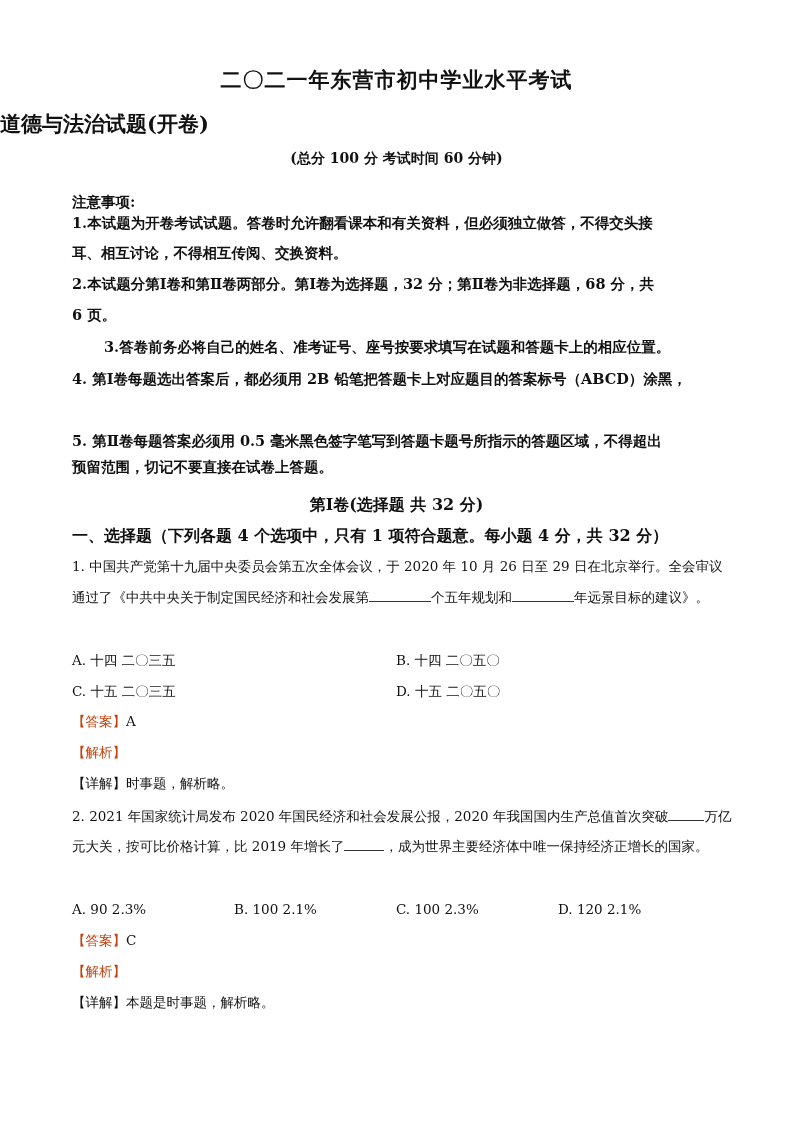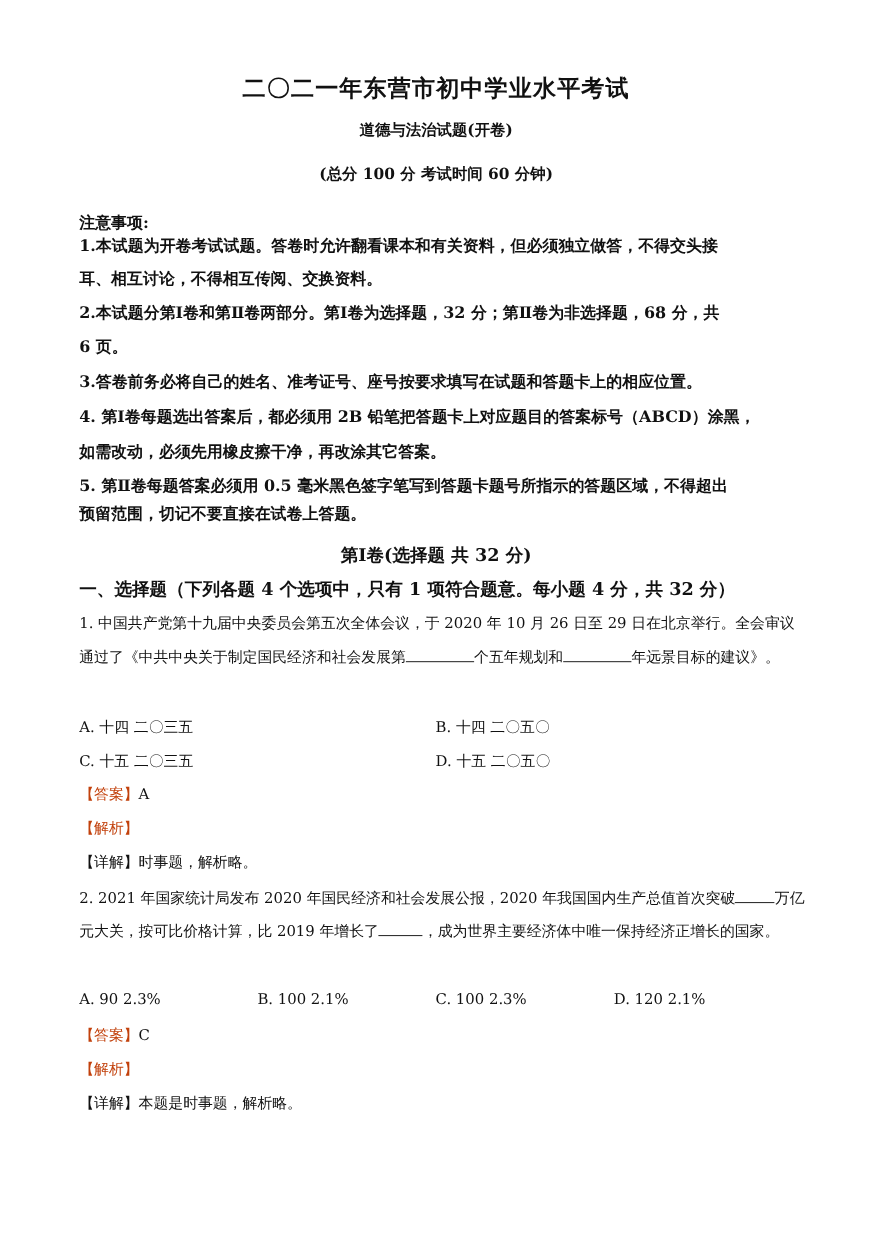--- a/index.html
+++ b/index.html
@@ -1,21 +1,21 @@
 <!DOCTYPE html>
 <html><head>
 <meta charset="utf-8">
 <style>
   html, body { margin: 0; padding: 0; background: #ffffff; }
   body { width: 793px; height: 1122px; position: relative; overflow: hidden;
          font-family: "DejaVu Serif", "Liberation Serif", serif; color: #111; }
   .page { position: absolute; left: 0; top: 0; width: 670px; height: 1122px; }
   .abs { position: absolute; white-space: nowrap; }
   .title1 { top: 66px; left: 0; width: 793px; text-align: center; font-size: 21px; font-weight: bold; letter-spacing: 1px; }
-  .title2 { top: 110px; left: 0; width: 793px; text-align: center; font-size: 14px; font-weight: bold; }
+  .title2 { top: 110px; left: 0; width: 793px; font-size: 21px; font-weight: bold; }
   .title3 { top: 150px; left: 0; width: 793px; text-align: center; font-size: 14px; font-weight: bold; }
   .notice { font-size: 14.5px; font-weight: bold; left: 72px; }
   .sec { font-size: 16px; font-weight: bold; }
   .q { font-size: 13.5px; left: 72px; }
   .opt { font-size: 13.5px; }
   .blue { color: #c2410c; }
   .blank { display: inline-block; border-bottom: 1px solid #333; height: 12px; vertical-align: baseline; }
 </style>
 </head>
 <body>
@@ -24,23 +24,22 @@
 
   <div class="abs title1">二〇二一年东营市初中学业水平考试</div>
   <div class="abs title2">道德与法治试题(开卷)</div>
   <div class="abs title3">(总分 100 分   考试时间 60 分钟)</div>
 
   <div class="abs notice" style="top:183px;margin-top:10px;">注意事项:</div>
   <div class="abs notice" style="top:214px;">1.本试题为开卷考试试题。答卷时允许翻看课本和有关资料，但必须独立做答，不得交头接</div>
   <div class="abs notice" style="top:244px;">耳、相互讨论，不得相互传阅、交换资料。</div>
   <div class="abs notice" style="top:275px;">2.本试题分第Ⅰ卷和第Ⅱ卷两部分。第Ⅰ卷为选择题，32 分；第Ⅱ卷为非选择题，68 分，共</div>
   <div class="abs notice" style="top:306px;">6 页。</div>
-  <div class="abs notice" style="top:338px;">3.答卷前务必将自己的姓名、准考证号、座号按要求填写在试题和答题卡上的相应位置。</div>
+  <div class="abs notice" style="top:338px;margin-left:32px;">3.答卷前务必将自己的姓名、准考证号、座号按要求填写在试题和答题卡上的相应位置。</div>
   <div class="abs notice" style="top:370px;">4. 第Ⅰ卷每题选出答案后，都必须用 2B 铅笔把答题卡上对应题目的答案标号（ABCD）涂黑，</div>
-  <div class="abs notice" style="top:401px;">如需改动，必须先用橡皮擦干净，再改涂其它答案。</div>
   <div class="abs notice" style="top:432px;">5. 第Ⅱ卷每题答案必须用 0.5 毫米黑色签字笔写到答题卡题号所指示的答题区域，不得超出</div>
   <div class="abs notice" style="top:458px;">预留范围，切记不要直接在试卷上答题。</div>
 
   <div class="abs sec" style="top:495px; left:0; width:793px; text-align:center;">第Ⅰ卷(选择题   共 32 分)</div>
   <div class="abs sec" style="top:526px; left:72px;">一、选择题（下列各题 4 个选项中，只有 1 项符合题意。每小题 4 分，共 32 分）</div>
 
   <div class="abs q" style="top:558px;">1. 中国共产党第十九届中央委员会第五次全体会议，于 2020 年 10 月 26 日至 29 日在北京举行。全会审议</div>
   <div class="abs q" style="top:589px;">
     <span>通过了《中共中央关于制定国民经济和社会发展第</span><span class="blank" style="width:62px;"></span><span>个五年规划和</span><span class="blank" style="width:62px;"></span><span>年远景目标的建议》。</span>
   </div>

